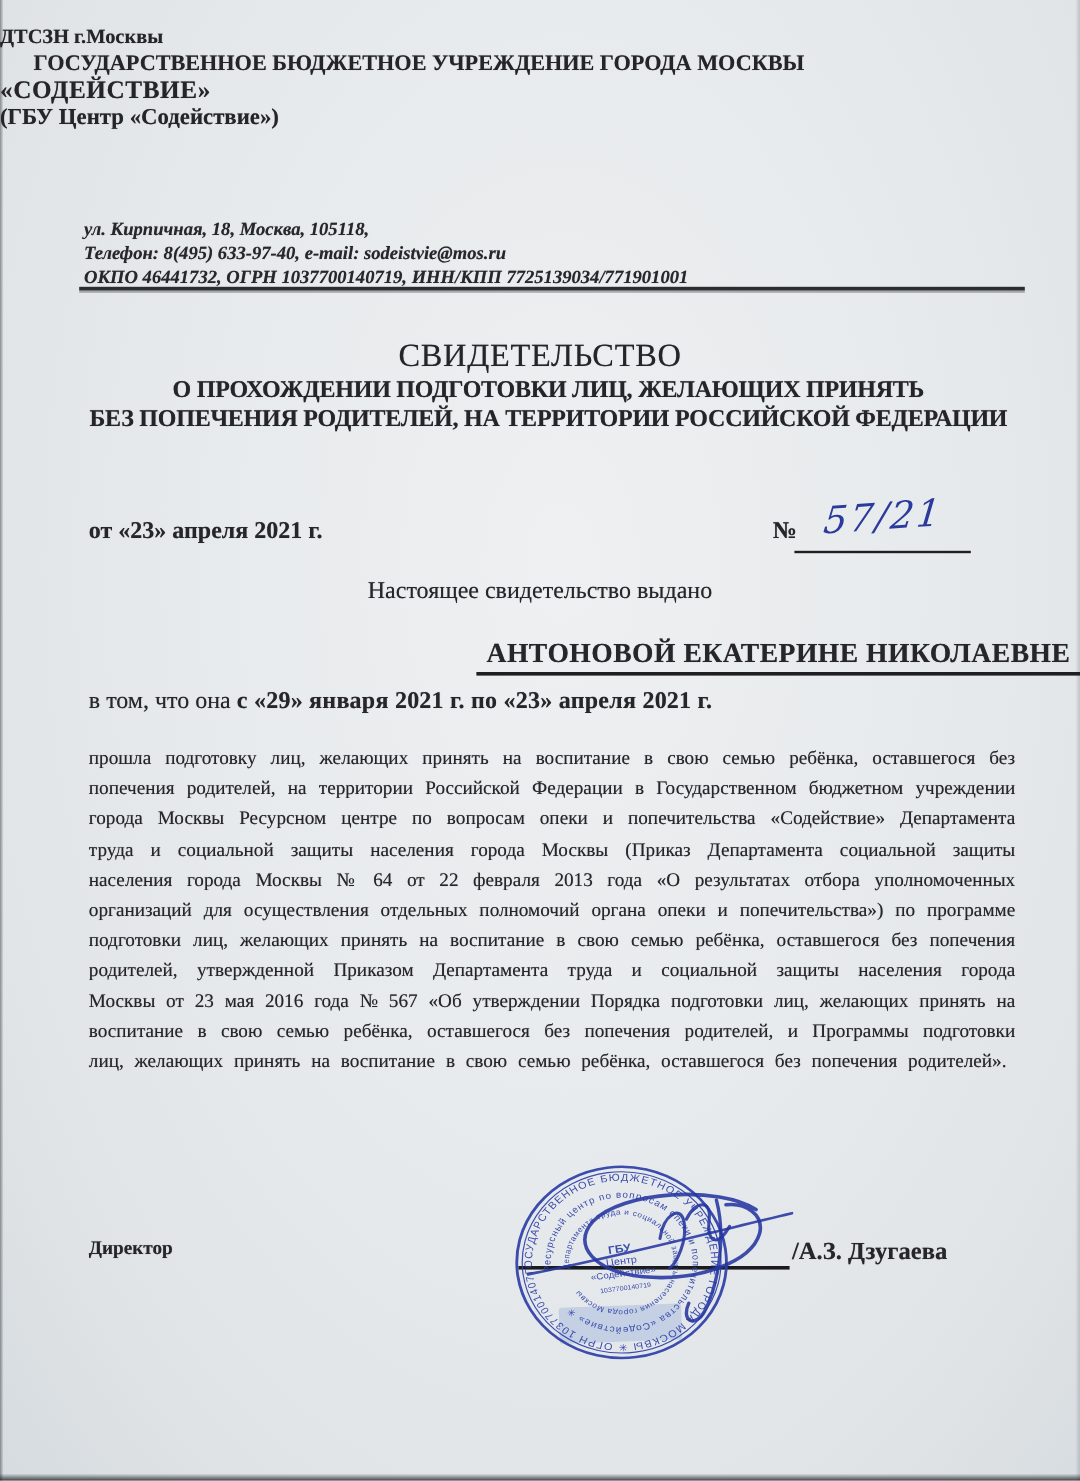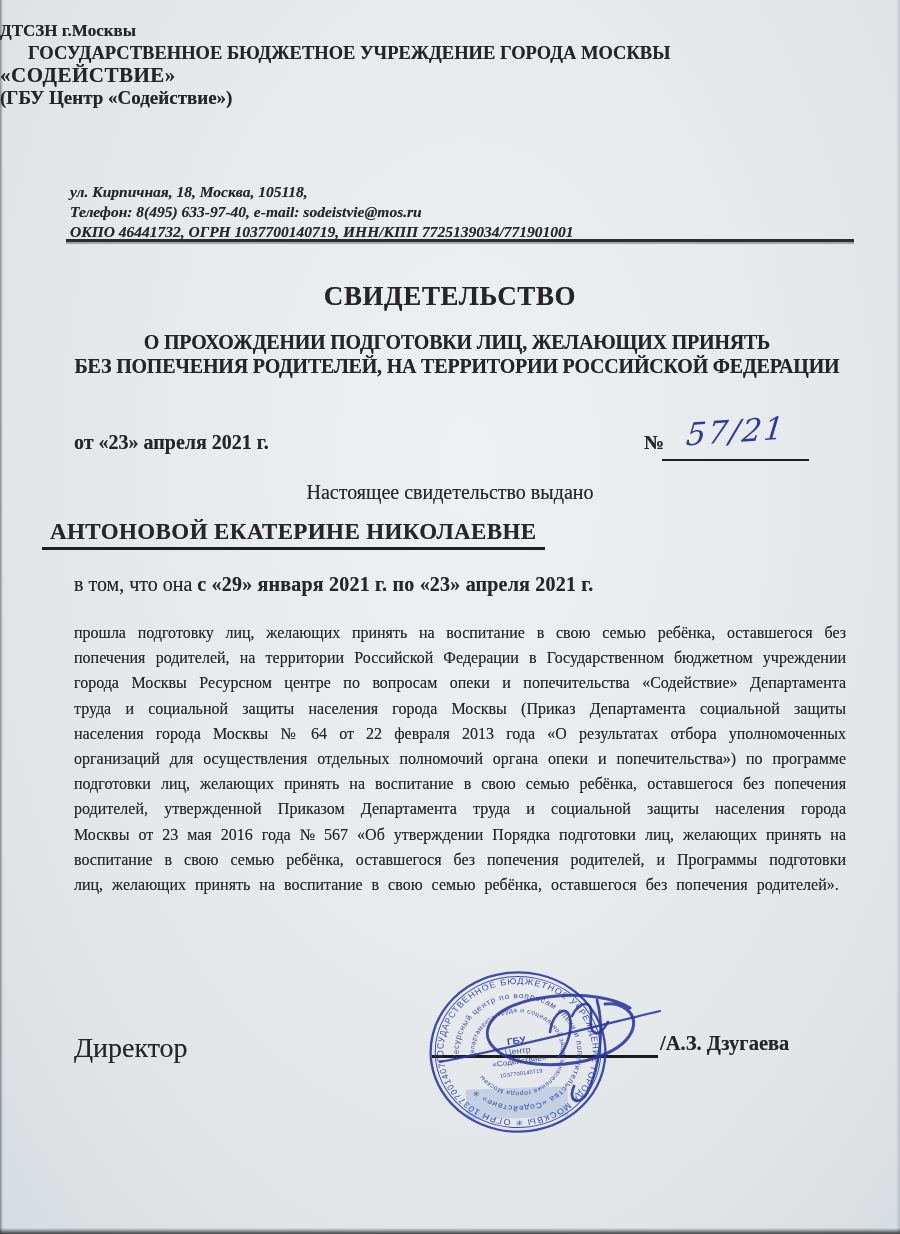--- a/index.html
+++ b/index.html
@@ -32,45 +32,45 @@
   .hl-last{font-size:19px;}
 
   
   .contacts{position:absolute;top:182px;left:70px;
     font-style:italic;font-weight:bold;font-size:15.5px;line-height:20px;color:#26262b;}
   .rule{position:absolute;top:239px;left:66px;width:788px;height:3px;background:#2b2d30;
     box-shadow:0 2px 0 rgba(43,45,48,.35);}
 
   
   .title-block{position:absolute;top:281px;left:0;right:0;text-align:center;color:#242429;}
-  .t-main{font-size:27px;font-weight:bold;line-height:31px;letter-spacing:.6px;margin-bottom:18px;text-align:center;}
+  .t-main{font-size:27px;font-weight:normal;line-height:31px;letter-spacing:.6px;margin-bottom:1px;text-align:center;}
   .t-sub{font-size:20px;font-weight:bold;line-height:24.3px;letter-spacing:-.2px;padding-left:14px;}
 
   
   .issue-date{position:absolute;top:431px;left:74px;font-size:20px;font-weight:bold;}
   .issue-no-sign{position:absolute;top:431px;left:644px;font-size:20px;font-weight:bold;}
   .issue-no-line{position:absolute;top:459px;left:662px;width:147px;height:2px;background:#1f1f22;}
   .issue-no-value{position:absolute;top:414px;left:676px;width:120px;text-align:center;
     font-family:"DejaVu Serif", serif;font-style:italic;font-size:31px;line-height:34px;
     color:#2b3a9d;transform:rotate(-4deg) skewX(-10deg);letter-spacing:2px;}
 
   .issued-to{position:absolute;top:481px;left:0;right:0;text-align:center;font-size:20px;}
 
-  .name-row{position:absolute;top:519px;left:0;right:0;text-align:left;padding-left:42px;}
+  .name-row{position:absolute;top:532px;left:0;right:0;text-align:right;padding-left:42px;}
   .name-row span{display:inline-block;font-size:23px;font-weight:bold;letter-spacing:.4px;
     border-bottom:3px solid #1f1f22;padding:0 8px 2px 8px;}
 
   .period{position:absolute;top:573px;left:74px;font-size:20px;}
   .period b{letter-spacing:.2px;}
 
   .body-text{position:absolute;top:620px;left:74px;width:772px;margin:0;
     font-size:16px;line-height:25.2px;text-align:justify;word-spacing:5px;color:#26262a;}
 
   
-  .sig-pos{position:absolute;top:1032px;left:74px;font-size:28px;font-weight:normal;}
+  .sig-pos{position:absolute;top:1032px;left:74px;font-size:16px;font-weight:bold;}
   .sig-line{position:absolute;top:1055px;left:432px;width:226px;height:2.5px;background:#1b1b1e;}
   .sig-name{position:absolute;top:1032px;left:660px;font-size:20.5px;font-weight:bold;text-align:center;}
 
   
   .stamp{position:absolute;left:427px;top:969px;width:182px;height:166px;opacity:.93;}
   .stamp text{font-family:"Liberation Sans", sans-serif;fill:#2f41a8;}
   .stamp-artifact{position:absolute;left:466px;top:1088px;width:102px;height:30px;
     background:rgba(122,152,212,.30);transform:rotate(-2deg);border-radius:2px;}
 
   

